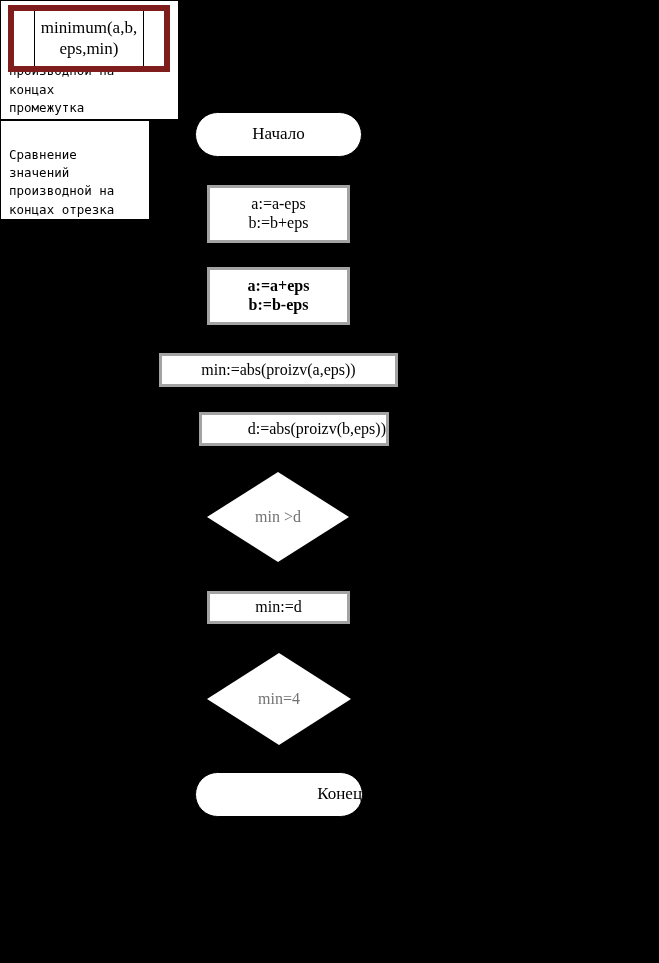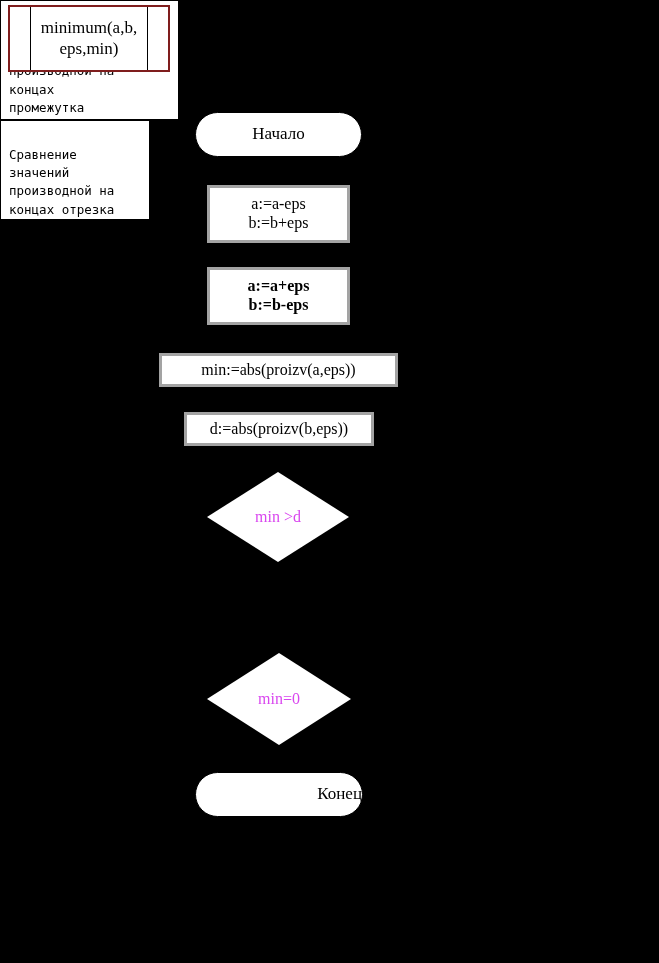--- a/index.html
+++ b/index.html
@@ -24,21 +24,21 @@
     box-sizing: border-box;
     display: flex;
     align-items: center;
     justify-content: center;
     text-align: center;
     line-height: 1.18;
   }
 
   
   .predefined {
-    border: 2px solid #7f1d1d;
+    border: 6px solid #7f1d1d;
     font-size: 17px;
     padding: 0 22px;
   }
   .predefined .bar {
     position: absolute;
     top: 0;
     bottom: 0;
     width: 0;
     border-left: 1px solid #000000;
   }
@@ -66,21 +66,21 @@
     position: absolute;
     left: 0; top: 0; right: 0; bottom: 0;
     background: #ffffff;
     border: 0;
     clip-path: polygon(50% 0%, 100% 50%, 50% 100%, 0% 50%);
   }
   .decision .dlabel {
     position: relative;
     z-index: 2;
     font-size: 16px;
-    color: #d946ef;
+    color: #737373;
   }
 
   
   .annotation {
     border: 1px solid #000000;
     background: #ffffff;
     color: #000000;
     font-family: "DejaVu Sans Mono", monospace;
     font-size: 12.5px;
     line-height: 1.45;
@@ -129,39 +129,42 @@
   </div>
 
   <div class="conn" style="left:278px; top:325px; width:1px; height:28px;"></div>
 
   <div class="shape process" style="left:159px; top:353px; width:239px; height:34px;">
     <span>min:=abs(proizv(a,eps))</span>
   </div>
 
   <div class="conn" style="left:278px; top:387px; width:1px; height:25px;"></div>
 
-  <div class="shape process" style="left:184px; top:412px; width:190px; height:34px;">
+  <div class="shape process" style="left:199px; top:412px; width:190px; height:34px;justify-content:flex-end;">
     <span>d:=abs(proizv(b,eps))</span>
   </div>
 
   <div class="conn" style="left:278px; top:446px; width:1px; height:26px;"></div>
 
   <div class="shape decision" style="left:207px; top:472px; width:142px; height:90px;">
     <span class="dia"></span>
     <span class="dlabel">min &gt;d</span>
   </div>
 
   <div class="conn" style="left:278px; top:562px; width:1px; height:29px;"></div>
 
+  <div class="shape process" style="left:207px; top:591px; width:143px; height:33px;">
+    <span>min:=d</span>
+  </div>
 
   <div class="conn" style="left:278px; top:624px; width:1px; height:29px;"></div>
 
   <div class="shape decision" style="left:207px; top:653px; width:144px; height:92px;">
     <span class="dia"></span>
-    <span class="dlabel">min=0</span>
+    <span class="dlabel">min=4</span>
   </div>
 
   <div class="conn" style="left:278px; top:745px; width:1px; height:27px;"></div>
 
   <div class="shape terminator" style="left:195px; top:772px; width:168px; height:45px;justify-content:flex-end;">
     <span>Конец</span>
   </div>
 
   <div class="annotation" style="left:495px; top:184px; width:161px; height:105px;">
     <span>Вычисление

